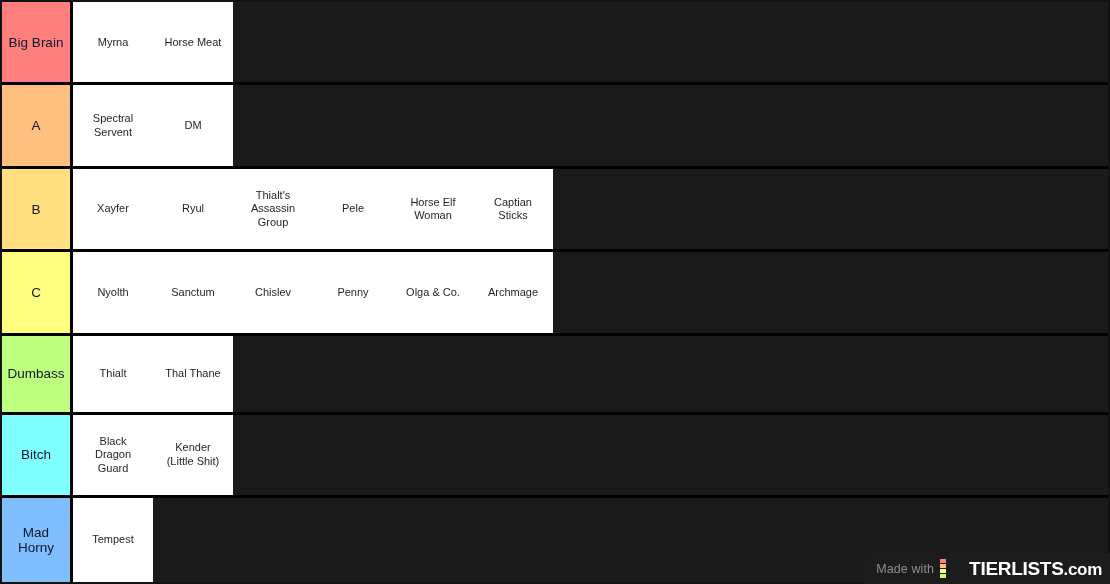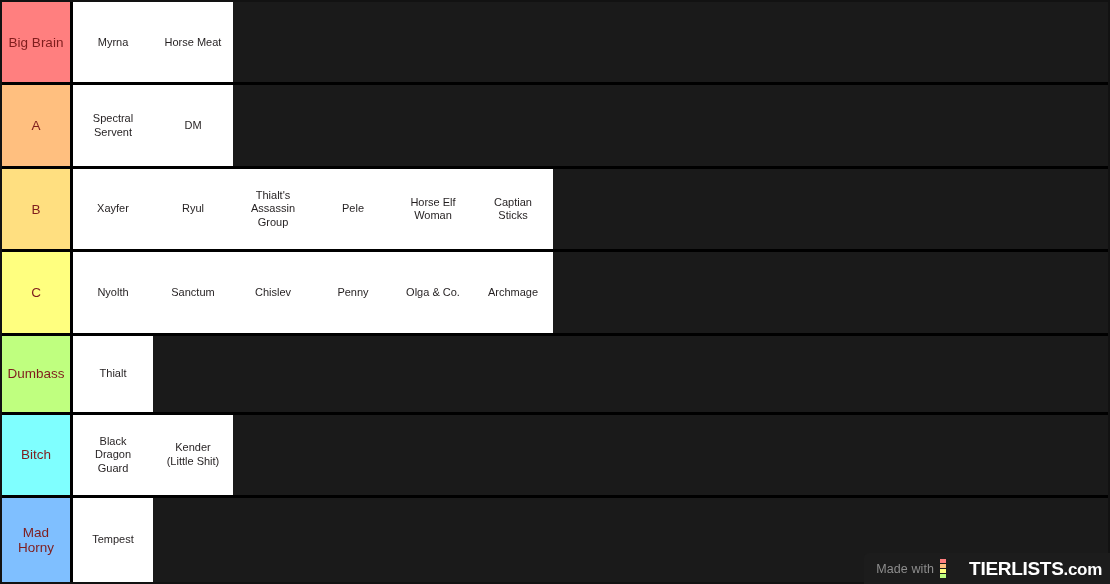--- a/index.html
+++ b/index.html
@@ -36,21 +36,21 @@
 
   
   .tier-label {
     flex: 0 0 71px;
     width: 71px;
     display: flex;
     align-items: center;
     justify-content: center;
     text-align: center;
     padding: 2px 3px;
-    color: #7f1d1d;
+    color: #0f172a;
     font-size: 13.5px;
     line-height: 1.12;
     font-weight: 400;
     border-right: 3px solid #000000;
     word-break: break-word;
   }
 
   
   .tier-items {
     flex: 1 1 auto;
@@ -190,20 +190,23 @@
         <div class="tier-item">
           <span class="item-text">Archmage</span>
         </div>
       </div>
     </div>
     <div class="tier-row" style="height: 79px;">
       <div class="tier-label" style="background: rgb(191, 255, 127);">Dumbass</div>
       <div class="tier-items">
         <div class="tier-item">
           <span class="item-text">Thialt</span>
+        </div>
+        <div class="tier-item">
+          <span class="item-text">Thal Thane</span>
         </div>
       </div>
     </div>
     <div class="tier-row" style="height: 83.4286px;">
       <div class="tier-label" style="background: rgb(127, 255, 255);">Bitch</div>
       <div class="tier-items">
         <div class="tier-item wrapped">
           <span class="item-text">Black Dragon Guard</span>
         </div>
         <div class="tier-item wrapped">

